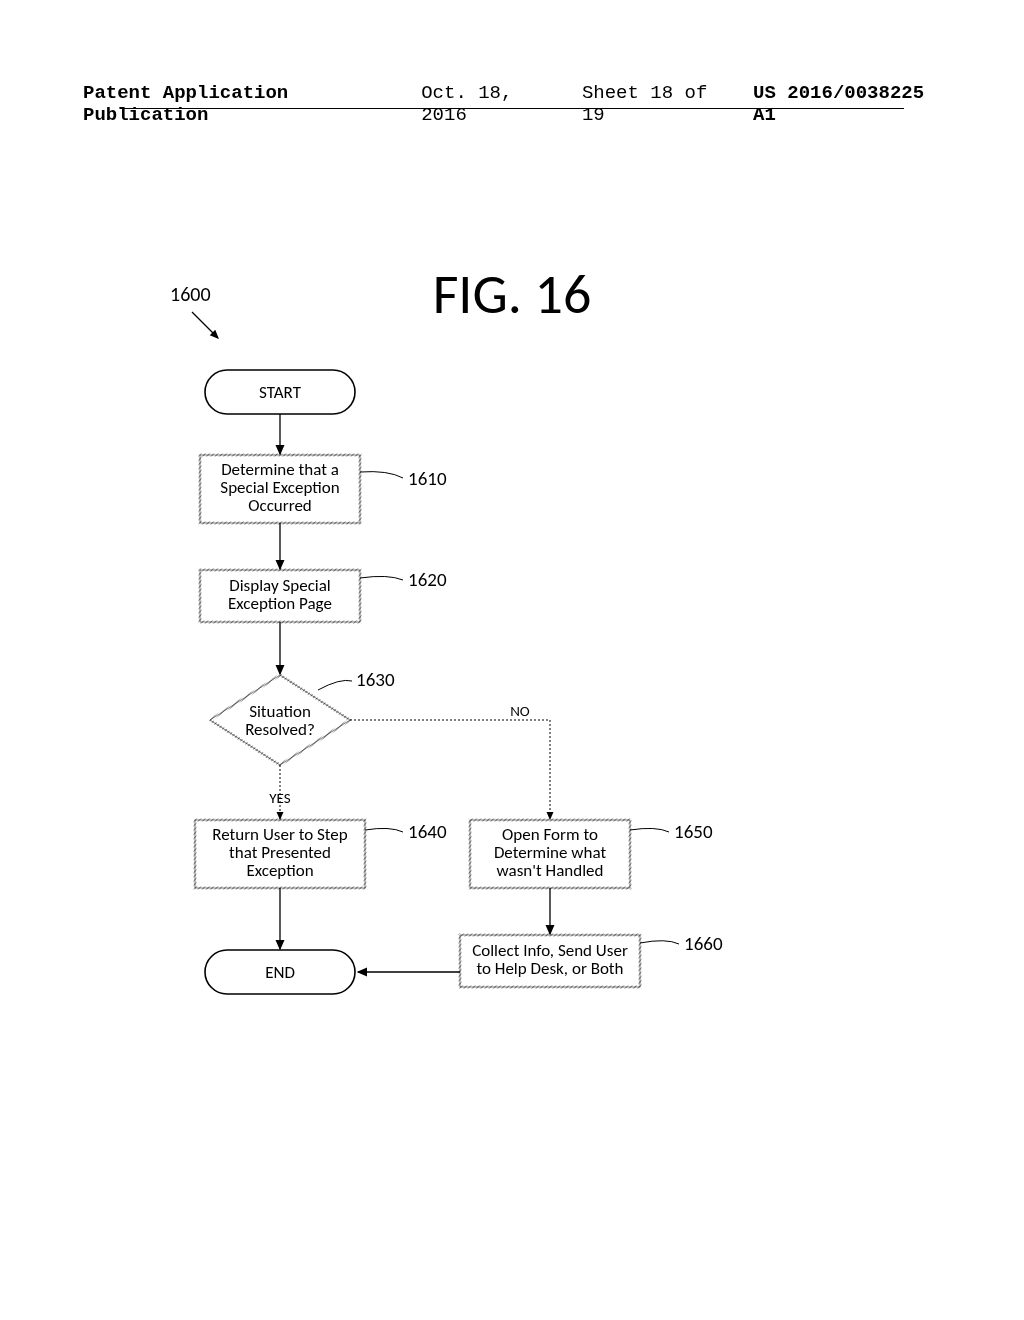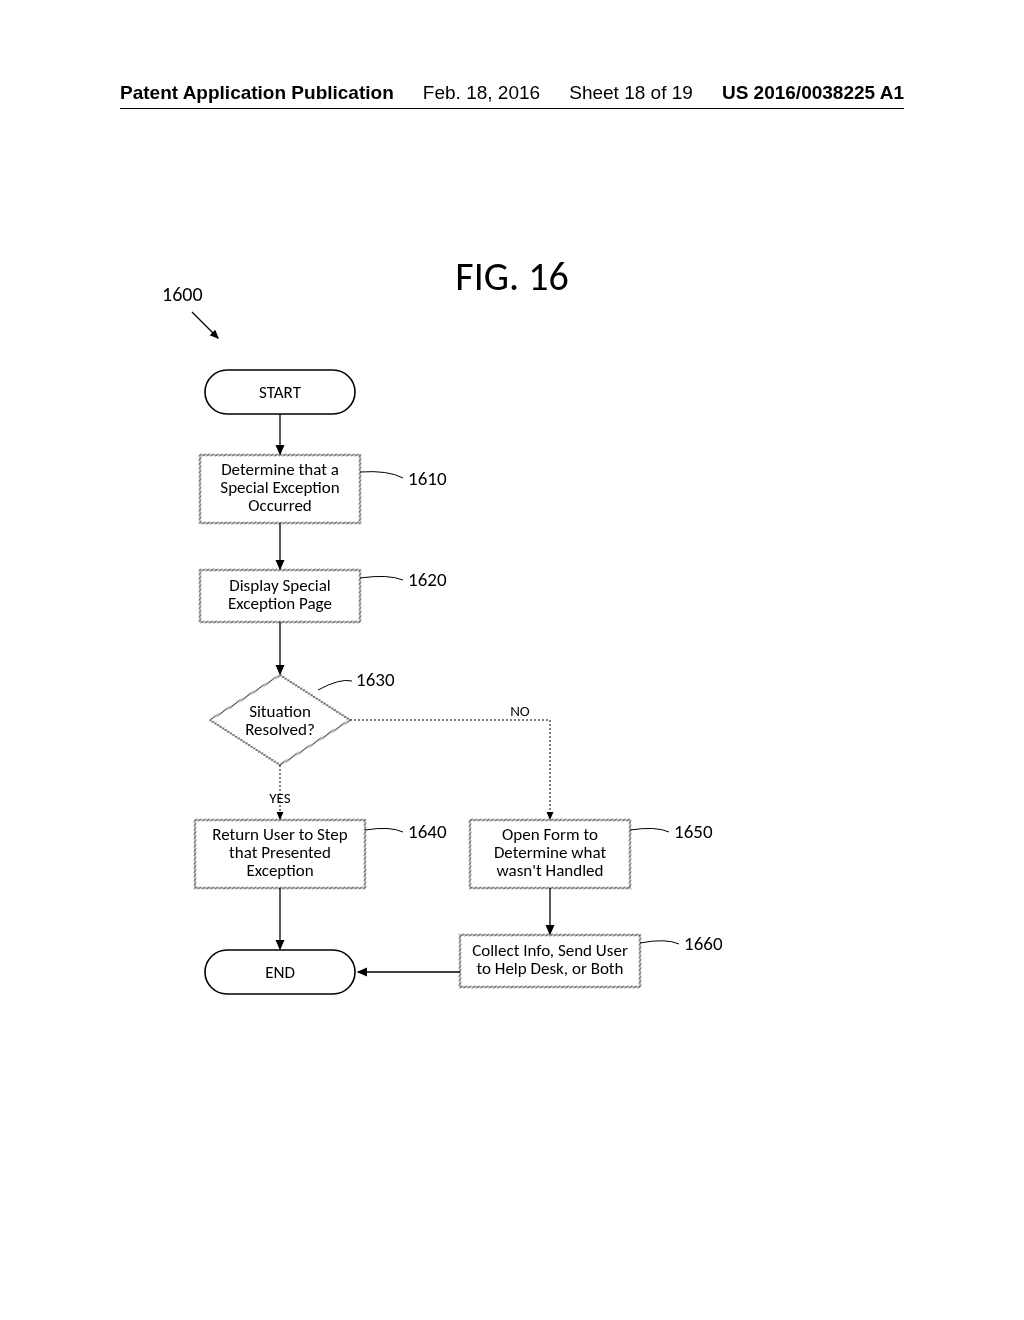--- a/index.html
+++ b/index.html
@@ -8,52 +8,52 @@
       height: 1320px;
       background: white;
       font-family: Calibri, Arial, sans-serif;
       position: relative;
     }
     .header {
       position: absolute;
       top: 82px;
       left: 0;
       width: 100%;
-      padding: 0 120px;
+      padding: 0 83px;
       display: flex;
       justify-content: space-between;
-      font-family: Liberation Sans, sans-serif;
+      font-family: Liberation Mono, monospace;
       font-size: 19px;
       gap: 25px;
     }
     .header .pub { font-weight: bold; }
     .header .date {  }
     .header .sheet {  }
     .header .patnum { font-weight: bold; }
     .header-rule {
       position: absolute;
       top: 108px;
       left: 120px;
       right: 120px;
       border-top: 1.5px solid #000;
     }
     .fig-title {
       position: absolute;
-      top: 252px;
+      top: 260px;
       left: 0;
       width: 100%;
       text-align: center;
-      font-size: 40px;
+      font-size: 56px;
       font-family: Calibri, Arial, sans-serif;
       font-weight: 400;
     }
     .ref-1600 {
       position: absolute;
       top: 282px;
-      left: 162px;
+      left: 170px;
       font-size: 20px;
     }
     .arrow-1600 {
       position: absolute;
       top: 308px;
       left: 188px;
     }
     svg.flowchart {
       position: absolute;
       top: 360px;
@@ -78,21 +78,21 @@
       font-size: 15px;
       text-anchor: middle;
       fill: #000;
     }
   </style>
 </head>
 <body>
 
 <div class="header">
   <span class="pub">Patent Application Publication</span>
-  <span class="date">Feb. 18, 2016</span>
+  <span class="date">Oct. 18, 2016</span>
   <span class="sheet">Sheet 18 of 19</span>
   <span class="patnum">US 2016/0038225 A1</span>
 </div>
 <div class="header-rule"></div>
 
 <div class="fig-title">FIG. 16</div>
 <div class="ref-1600">1600</div>
 
 <svg class="arrow-1600" width="42" height="42">
   <defs>

